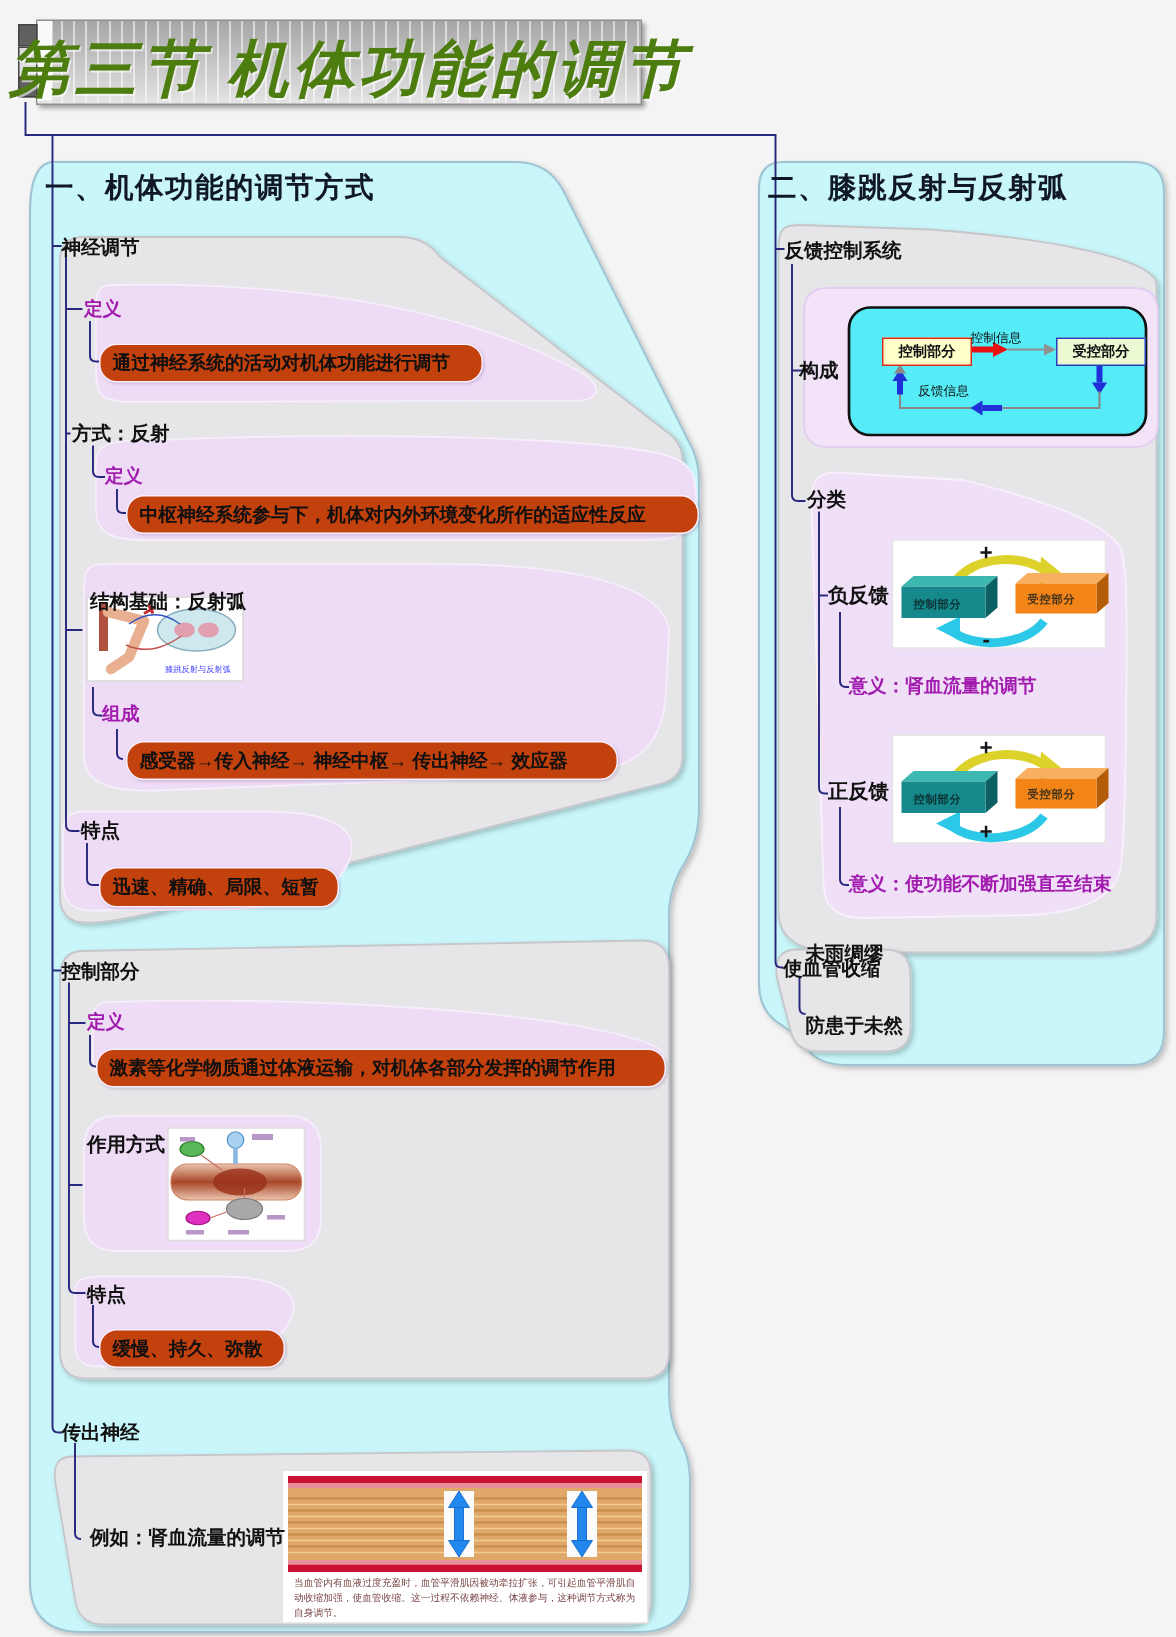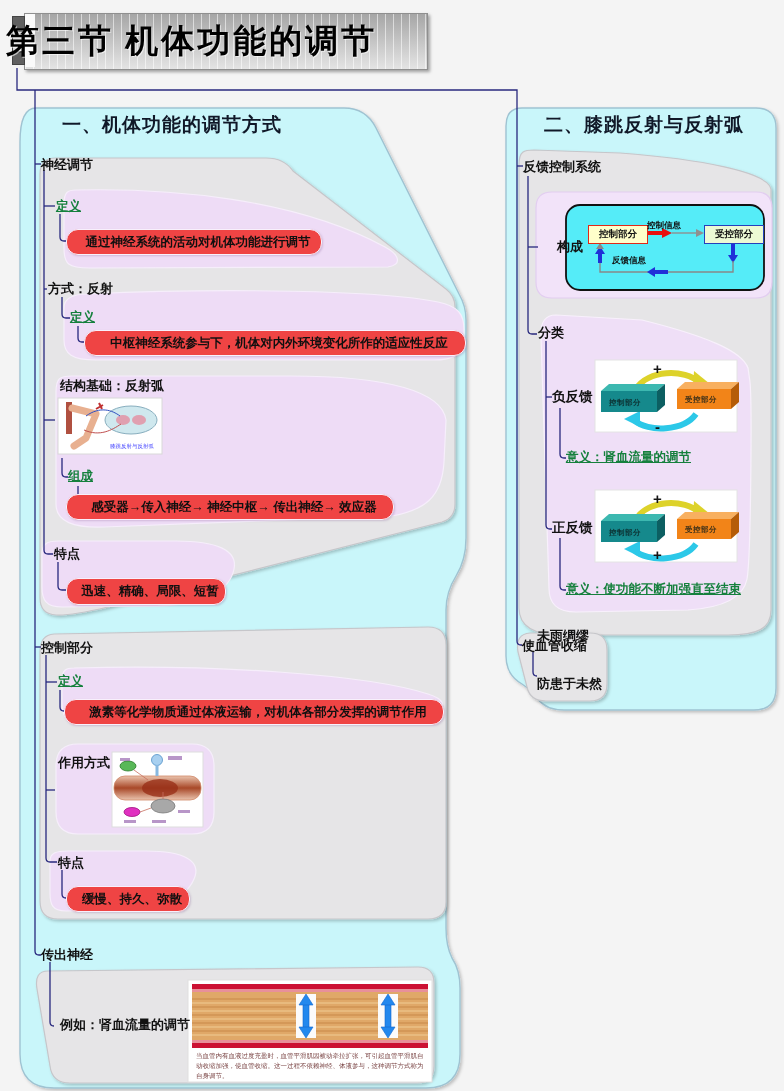--- a/index.html
+++ b/index.html
@@ -1,36 +1,36 @@
 <!DOCTYPE html>
 <html><head>
 <meta charset="utf-8">
 <style>
   html,body{margin:0;padding:0;}
   body{width:784px;height:1091px;background:#f4f4f4;position:relative;overflow:hidden;
        font-family:"Liberation Sans", sans-serif;}
   .abs{position:absolute;}
   .lbl{position:absolute;font-weight:bold;font-size:13px;color:#111;white-space:nowrap;line-height:1.1;}
-  .lbl2{position:absolute;font-weight:bold;font-size:12.5px;color:#15803d;white-space:nowrap;line-height:1.1;text-decoration:underline;}
+  .lbl2{position:absolute;font-weight:bold;font-size:12.5px;color:#a21caf;white-space:nowrap;line-height:1.1;}
   .hdr{position:absolute;font-weight:bold;font-size:19px;color:#101828;white-space:nowrap;
-       font-family:Liberation Serif, serif;letter-spacing:1px;margin-left:32px;}
-  .pill{position:absolute;background:#ef4444;border:1.5px solid #f8f0fc;border-radius:12px;
-        display:flex;align-items:center;box-shadow:1px 1px 2px rgba(120,80,140,.25);justify-content:center;}
+       font-family:Liberation Serif, serif;letter-spacing:1px;}
+  .pill{position:absolute;background:#c2410c;border:1.5px solid #f8f0fc;border-radius:12px;
+        display:flex;align-items:center;box-shadow:1px 1px 2px rgba(120,80,140,.25);}
   .pill span{font-weight:bold;font-size:12.5px;color:#101010;white-space:nowrap;padding-left:8px;}
   .dbox{position:absolute;display:flex;align-items:center;justify-content:center;
         font-weight:bold;font-size:9.5px;color:#101010;white-space:nowrap;}
-  .tinylbl{position:absolute;font-weight:bold;font-size:8.5px;color:#101010;white-space:nowrap;}
+  .tinylbl{position:absolute;font-weight:normal;font-size:8.5px;color:#101010;white-space:nowrap;}
   .sign{position:absolute;font-weight:bold;font-size:15px;color:#151515;}
   .boxlbl{position:absolute;font-weight:bold;font-size:7.5px;color:rgba(10,25,25,.78);
           white-space:nowrap;letter-spacing:.5px;}
   .caption-blue{position:absolute;font-size:5.5px;color:#4646ff;white-space:nowrap;}
   .caption-red{position:absolute;font-size:6.5px;color:#7a4444;line-height:1.55;}
   #title-text{position:absolute;left:6px;top:19px;font-family:"Liberation Serif", serif;
-      font-weight:bold;font-size:33px;color:#000000;letter-spacing:3px;white-space:nowrap;
-      text-shadow:1px 1px 0 rgba(255,255,255,.6);}
+      font-weight:bold;font-size:41px;color:#4d7c0f;letter-spacing:3px;white-space:nowrap;
+      text-shadow:1px 1px 0 rgba(255,255,255,.6);font-style:italic;}
   #title-box{position:absolute;left:24px;top:13px;width:402px;height:55px;border:1px solid #8f8f8f;
       background:
         repeating-linear-gradient(90deg, rgba(255,255,255,.55) 0 1px, rgba(0,0,0,0) 1px 8px),
         linear-gradient(180deg,#a6a6a6,#e4e4e4);
       box-shadow:2px 2px 3px rgba(0,0,0,.35);}
   #title-strip{position:absolute;left:25px;top:14px;width:10px;height:53px;background:#fafafa;}
   .handle{position:absolute;left:12px;width:13px;background:#606060;border:1px solid #444;box-sizing:border-box;}
 </style>
 </head>
 <body>
@@ -223,24 +223,24 @@
 <div class="pill" style="left:66px;top:229px;width:254px;height:24px">
     <span>通过神经系统的活动对机体功能进行调节</span>
   </div>
 
 <div class="lbl" style="left:48px;top:282px">方式：反射</div>
 <div class="lbl2" style="left:70px;top:311px">定义</div>
 <div class="pill" style="left:84px;top:330px;width:380px;height:24px">
     <span>中枢神经系统参与下，机体对内外环境变化所作的适应性反应</span>
   </div>
 
-<div class="lbl" style="left:60px;top:379px">结构基础：反射弧</div>
+<div class="lbl" style="left:60px;top:394px">结构基础：反射弧</div>
 <div class="caption-blue" style="left:110px;top:443px">膝跳反射与反射弧</div>
 <div class="lbl2" style="left:68px;top:470px">组成</div>
-<div class="pill" style="left:66px;top:494px;width:326px;height:24px">
+<div class="pill" style="left:84px;top:494px;width:326px;height:24px">
     <span>感受器→传入神经→ 神经中枢→ 传出神经→ 效应器</span>
   </div>
 
 <div class="lbl" style="left:54px;top:547px">特点</div>
 <div class="pill" style="left:66px;top:578px;width:158px;height:25px">
     <span>迅速、精确、局限、短暂</span>
   </div>
 
 <div class="lbl" style="left:41px;top:641px">控制部分</div>
 <div class="lbl2" style="left:58px;top:675px">定义</div>
@@ -255,21 +255,21 @@
     <span>缓慢、持久、弥散</span>
   </div>
 
 <div class="lbl" style="left:41px;top:948px">传出神经</div>
 <div class="lbl" style="left:60px;top:1018px">例如：肾血流量的调节</div>
 <div class="caption-red" style="left:196px;top:1051px;width:228px">当血管内有血液过度充盈时，血管平滑肌因被动牵拉扩张，可引起血管平滑肌自动收缩加强，使血管收缩。这一过程不依赖神经、体液参与，这种调节方式称为自身调节。</div>
 
 <div class="hdr" style="left:512px;top:112px">二、膝跳反射与反射弧</div>
 
 <div class="lbl" style="left:523px;top:160px">反馈控制系统</div>
-<div class="lbl" style="left:557px;top:240px">构成</div>
+<div class="lbl" style="left:533px;top:240px">构成</div>
 
 <div class="dbox" style="left:588px;top:225px;width:58px;height:17px;background:#ffffca;border:1.5px solid #e02818">
     <span>控制部分</span>
   </div>
 <div class="dbox" style="left:704px;top:225px;width:58px;height:17px;background:#ecfad4;border:1.5px solid #2440bc">
     <span>受控部分</span>
   </div>
 <div class="tinylbl" style="left:647px;top:220px">控制信息</div>
 <div class="tinylbl" style="left:612px;top:255px">反馈信息</div>
 

